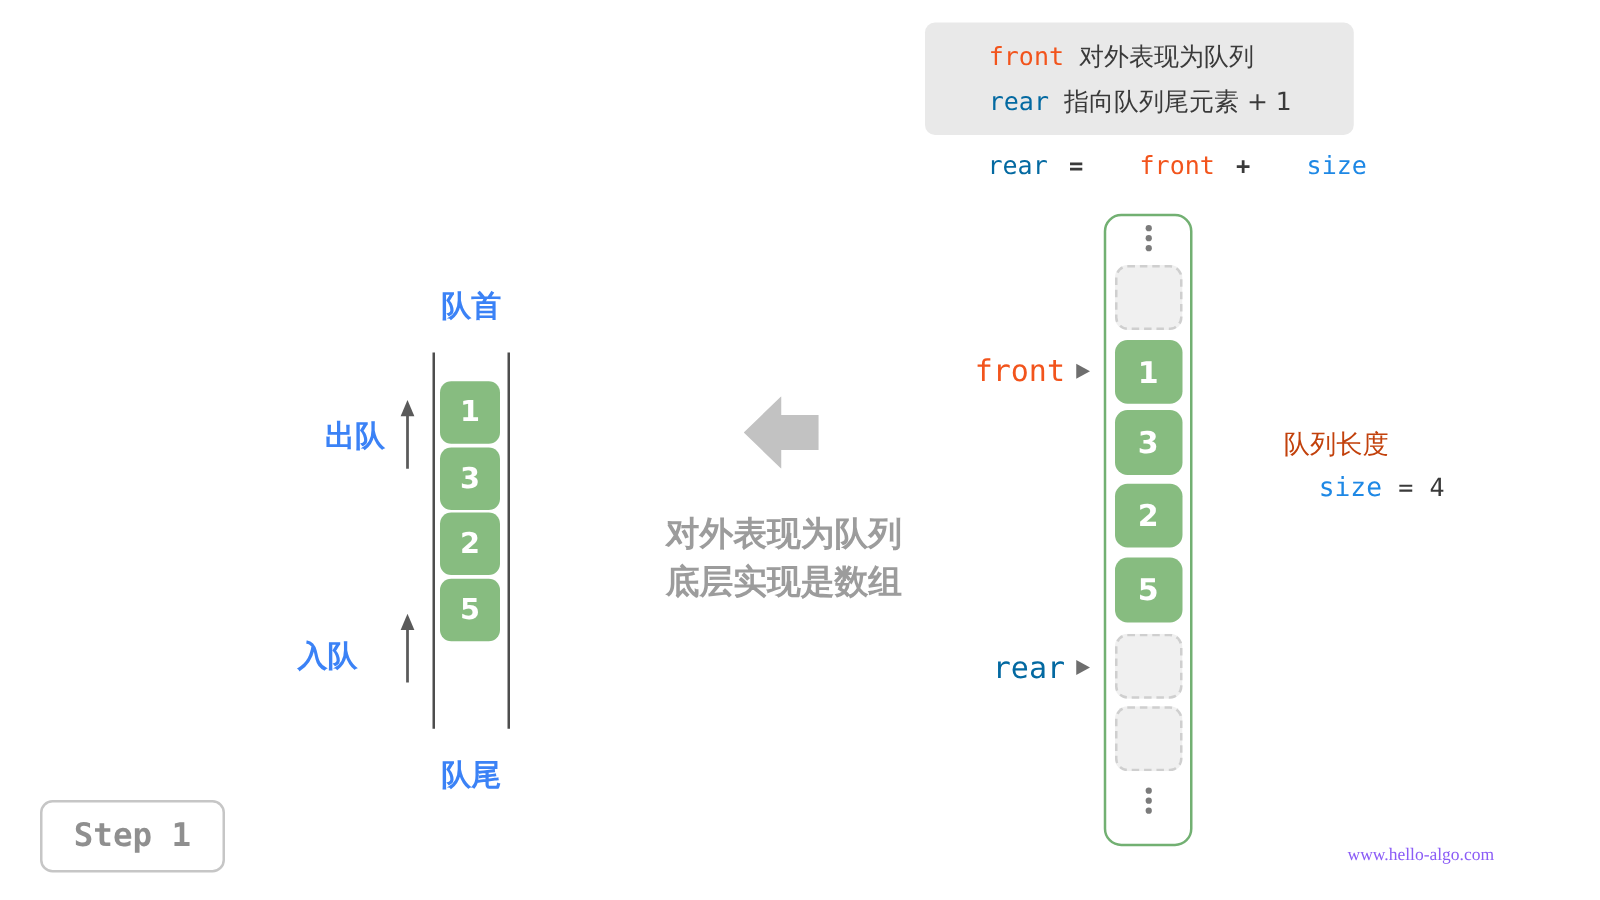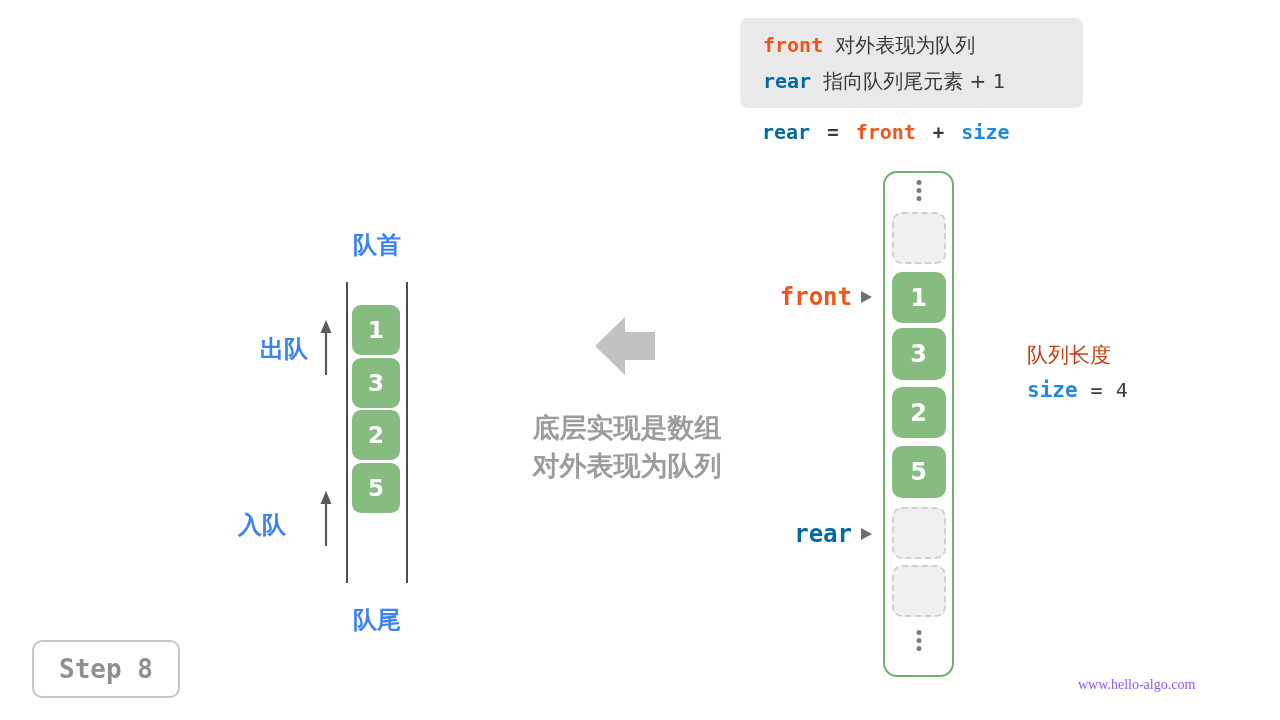--- a/index.html
+++ b/index.html
@@ -1,21 +1,21 @@
 <!DOCTYPE html>
 <html><head>
 <meta charset="utf-8">
 <style>
   html,body{margin:0;padding:0;background:#ffffff;}
   .canvas{position:relative;width:1280px;height:720px;background:#ffffff;overflow:hidden;
           font-family:"DejaVu Sans",sans-serif;color:#3A3A3A;}
   .abs{position:absolute;}
 
   
-  .code{font-family:"DejaVu Sans Mono",monospace;font-weight:bold;}
+  .code{font-family:"DejaVu Sans Mono",monospace;font-weight:normal;margin-left:28px;}
   .orange{color:#F2541C;}
   .teal{color:#0369a1;}
   .blue{color:#1E88E5;}
 
   
   .info-box{left:740px;top:18px;width:343px;height:90px;background:#E9E9E9;border-radius:8px;
             display:flex;flex-direction:column;justify-content:center;gap:9px;padding-left:23px;box-sizing:border-box;}
   .info-line{display:flex;align-items:baseline;gap:12px;font-size:20px;}
   .info-line .code{font-size:20px;}
 
@@ -104,22 +104,22 @@
     <line x1="7" y1="10" x2="7" y2="55" stroke="#5A5A5A" stroke-width="2.2"></line>
     <polygon points="7,0 1.5,13 12.5,13" fill="#5A5A5A"></polygon>
   </svg>
 
   <div class="abs q-label" style="left:339px;top:604px;width:76px;text-align:center;">队尾</div>
 
   <svg class="abs" style="left:595px;top:317px;" width="60" height="58" viewBox="0 0 60 58">
     <polygon points="0,29 30,0 30,15 60,15 60,43 30,43 30,58" fill="#C2C2C2"></polygon>
   </svg>
   <div class="abs caption">
+    <div>对外表现为队列</div>
     <div>底层实现是数组</div>
-    <div>对外表现为队列</div>
   </div>
 
   <div class="abs array-box">
     <div class="dots" style="top:7px;">
         <i></i>
         <i></i>
         <i></i>
       </div>
     <div class="slot dashed" style="top:39px;height:52px;"></div>
     <div class="slot green" style="top:99px;height:51px;">1</div>
@@ -146,17 +146,17 @@
 
   <div class="abs len-note">
     <div class="lbl">队列长度</div>
     <div class="len-line">
       <span class="code blue">size</span>
       <span class="plain">=</span>
       <span class="plain">4</span>
     </div>
   </div>
 
-  <div class="abs step">Step 8</div>
+  <div class="abs step">Step 1</div>
 
   <div class="abs watermark">www.hello-algo.com</div>
 
 </div>
 
 </body></html>

